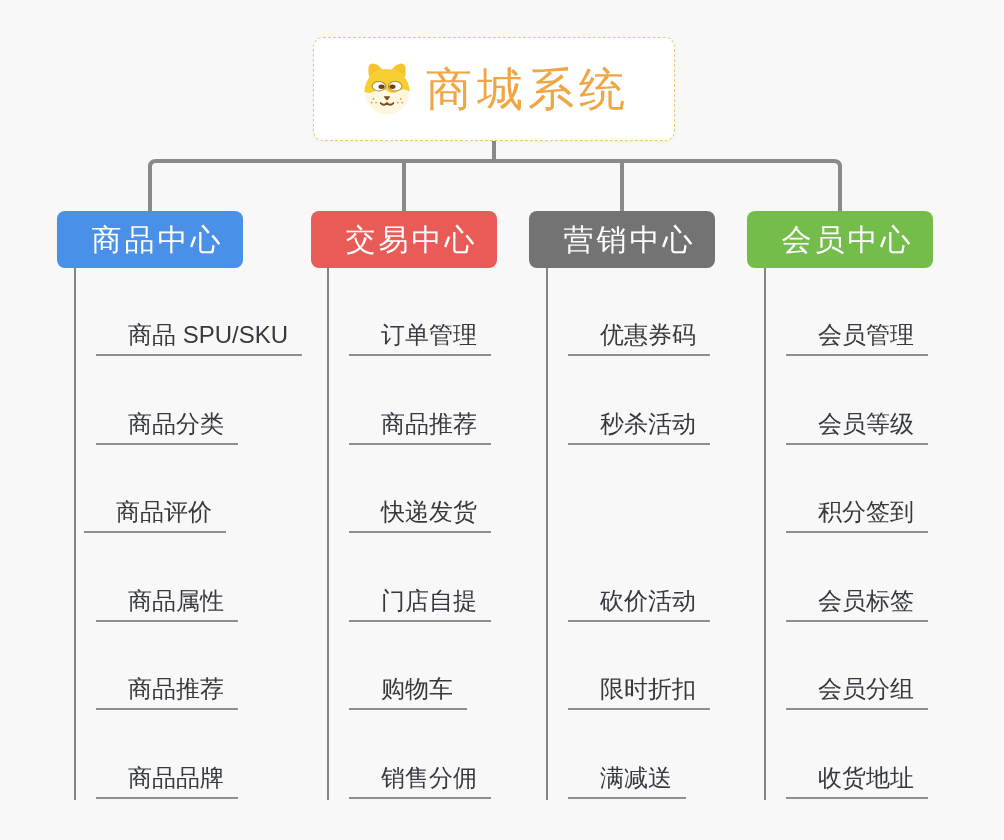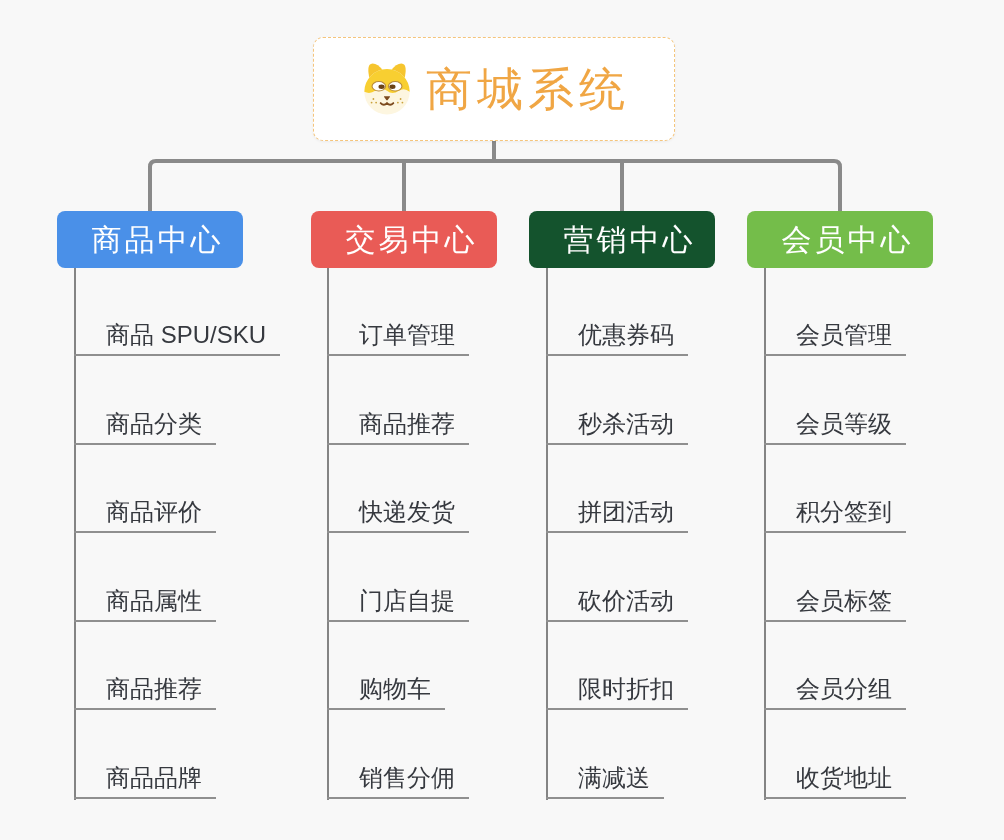--- a/index.html
+++ b/index.html
@@ -33,20 +33,21 @@
   }
   .branch span{
     color:#ffffff;font-size:30px;letter-spacing:3px;line-height:1;white-space:nowrap;margin-left:15px;
   }
   .leaf{
     position:absolute;height:38px;line-height:38px;
     padding:0 14px 0 32px;
     font-size:24px;color:#36393f;white-space:nowrap;
     border-bottom:2px solid var(--underline,#8f8f8f);
     cursor:pointer;
+    margin-left:22px;
   }
   .dog-icon{display:inline-flex;line-height:0;}
 </style>
 </head>
 <body>
 
 <div class="stage" style="--bg: #f8f8f8; --line: #8a8a8a; --line2: #848484; --underline: #8f8f8f; --roottext: #f0a644; --rootborder: #f5c57c;">
 
   <svg class="connectors" aria-hidden="true">
 
@@ -85,44 +86,43 @@
     </span>
     <span class="root-title">商城系统</span>
   </div>
 
   <div class="branch" style="left: 57px; background: rgb(74, 144, 232);">
       <span>商品中心</span>
     </div>
   <div class="branch" style="left: 311px; background: rgb(233, 91, 86);">
       <span>交易中心</span>
     </div>
-  <div class="branch" style="left: 529px; background: #14532d;">
+  <div class="branch" style="left: 529px; background: #737373;">
       <span>营销中心</span>
     </div>
   <div class="branch" style="left: 747px; background: rgb(116, 189, 74);">
       <span>会员中心</span>
     </div>
 
   <div class="leaf" style="left:74px;top:316px">商品 SPU/SKU</div>
   <div class="leaf" style="left:74px;top:405px">商品分类</div>
-  <div class="leaf" style="left:74px;top:493px">商品评价</div>
+  <div class="leaf" style="left:62px;top:493px">商品评价</div>
   <div class="leaf" style="left:74px;top:582px">商品属性</div>
   <div class="leaf" style="left:74px;top:670px">商品推荐</div>
   <div class="leaf" style="left:74px;top:759px">商品品牌</div>
 
   <div class="leaf" style="left:327px;top:316px">订单管理</div>
   <div class="leaf" style="left:327px;top:405px">商品推荐</div>
   <div class="leaf" style="left:327px;top:493px">快递发货</div>
   <div class="leaf" style="left:327px;top:582px">门店自提</div>
   <div class="leaf" style="left:327px;top:670px">购物车</div>
   <div class="leaf" style="left:327px;top:759px">销售分佣</div>
 
   <div class="leaf" style="left:546px;top:316px">优惠券码</div>
   <div class="leaf" style="left:546px;top:405px">秒杀活动</div>
-  <div class="leaf" style="left:546px;top:493px">拼团活动</div>
   <div class="leaf" style="left:546px;top:582px">砍价活动</div>
   <div class="leaf" style="left:546px;top:670px">限时折扣</div>
   <div class="leaf" style="left:764px;top:316px">会员管理</div>
 
   <div class="leaf" style="left:546px;top:759px">满减送</div>
   <div class="leaf" style="left:764px;top:493px">积分签到</div>
   <div class="leaf" style="left:764px;top:405px">会员等级</div>
   <div class="leaf" style="left:764px;top:582px">会员标签</div>
   <div class="leaf" style="left:764px;top:670px">会员分组</div>
   <div class="leaf" style="left:764px;top:759px">收货地址</div>

